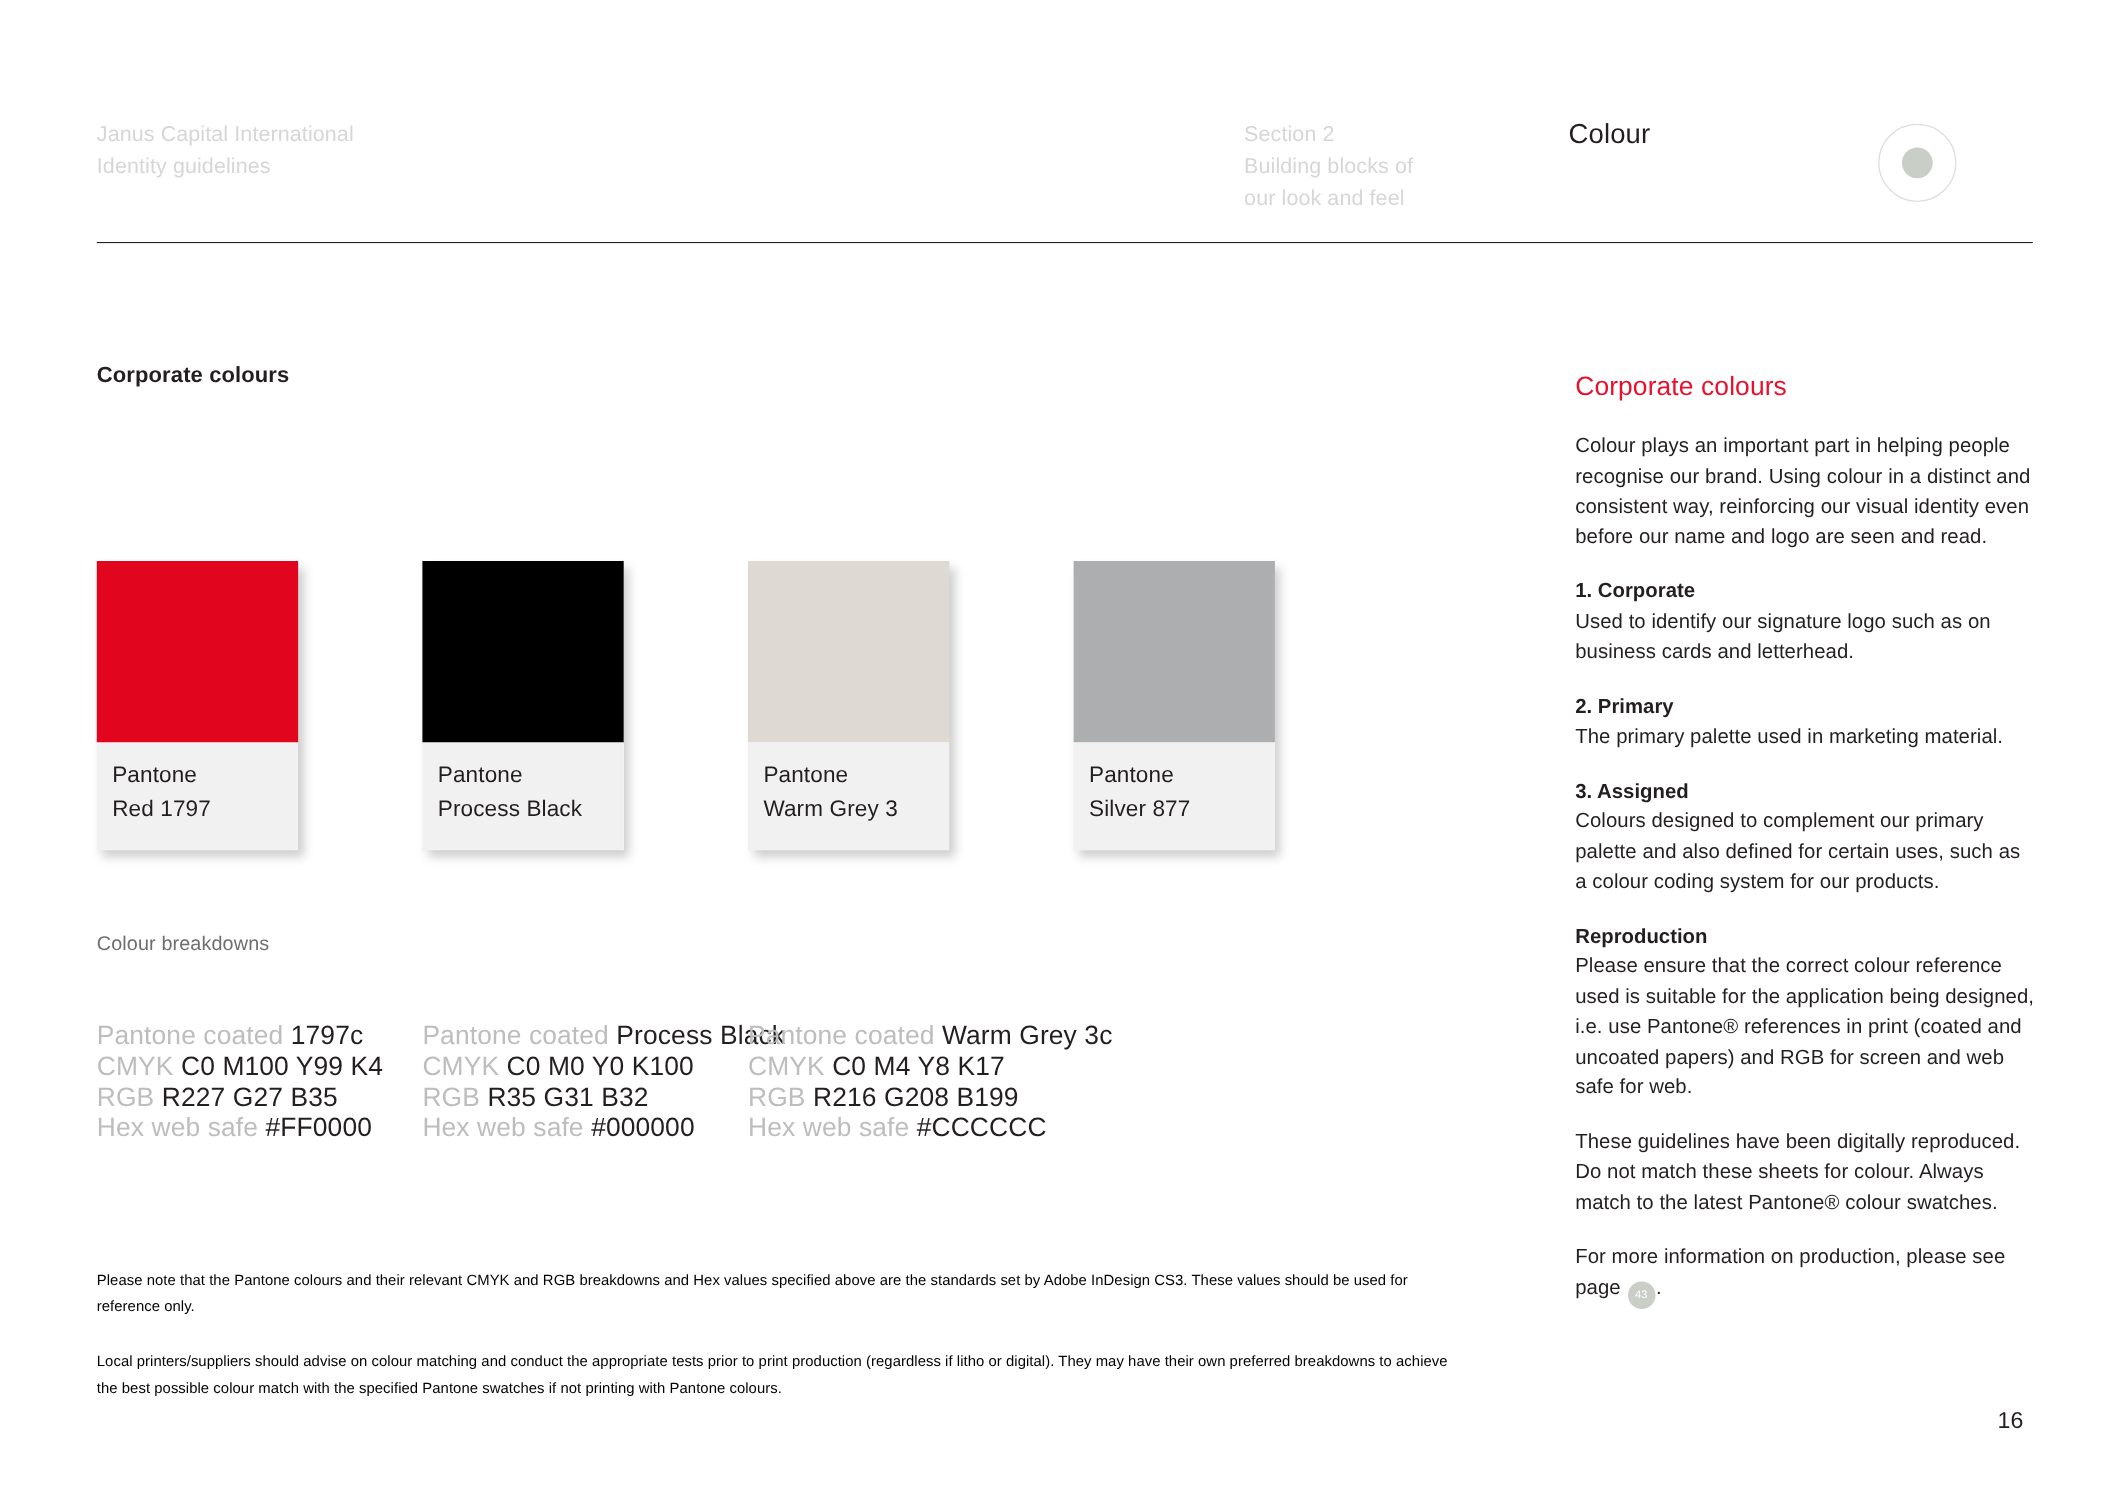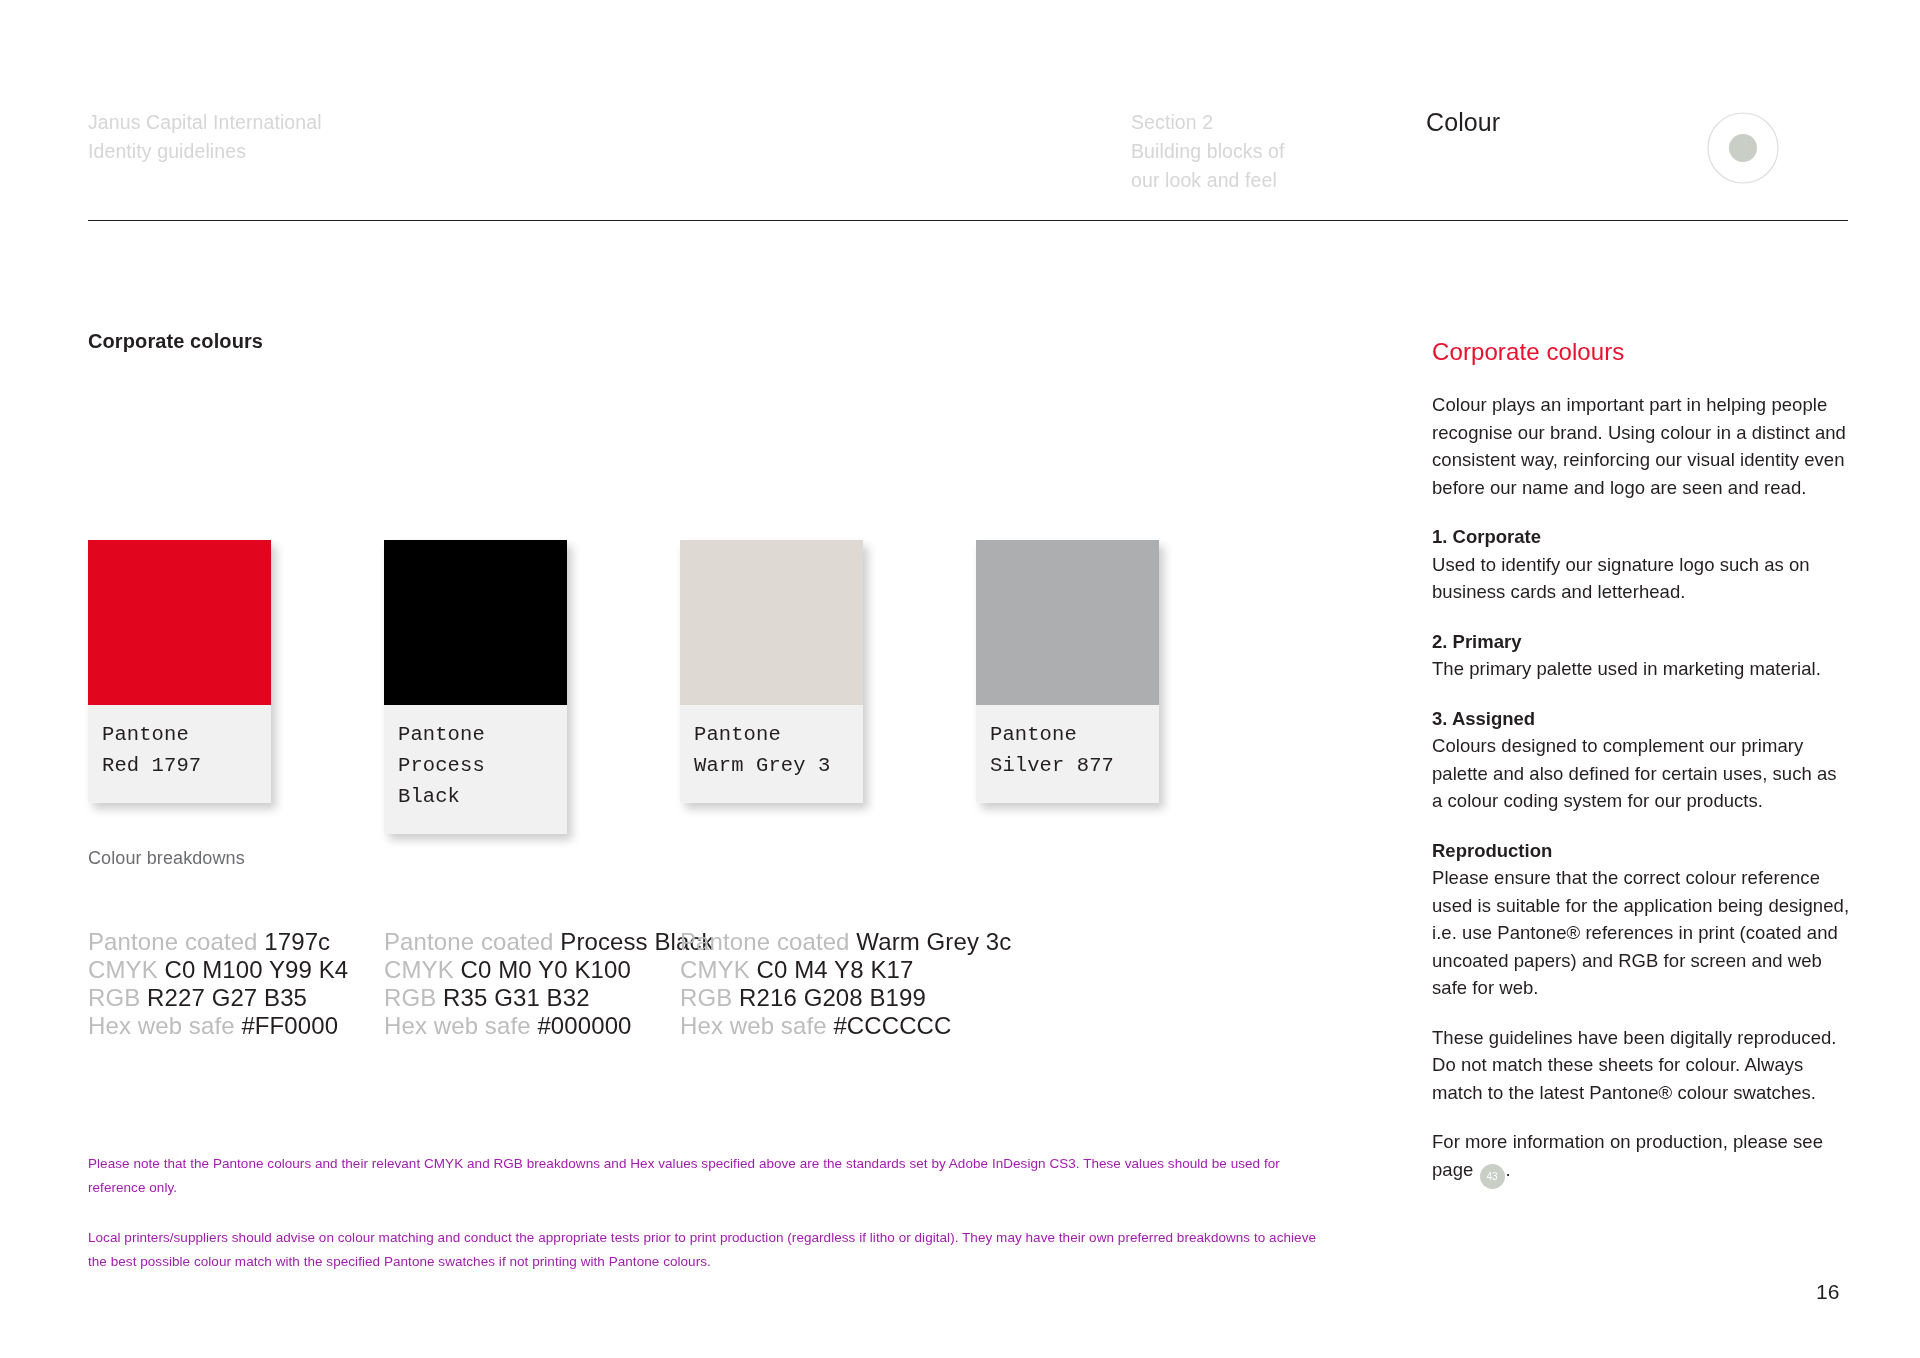--- a/index.html
+++ b/index.html
@@ -81,24 +81,23 @@
     font-size: 20px;
     font-weight: bold;
     color: #231f20;
     letter-spacing: 0.1px;
   }
 
   
   .swatch-row {
     position: absolute;
     left: 88px;
-    top: 540px;
+    top: 510px;
     width: 1230px;
     height: 260px;
-    font-family: Liberation Mono, monospace;
   }
   .swatch {
     position: absolute;
     top: 0;
     width: 183px;
     box-shadow: 5px 6px 9px rgba(0,0,0,0.20);
   }
   .swatch-chip {
     width: 100%;
     height: 165px;
@@ -159,21 +158,21 @@
   
   .footnotes {
     position: absolute;
     left: 88px;
     top: 1152px;
     width: 1230px;
   }
   .footnote {
     font-size: 13.5px;
     line-height: 24px;
-    color: #a21caf;
+    color: #000000;
     letter-spacing: 0.05px;
   }
   .footnote + .footnote { margin-top: 26px; }
 
   
   .sidebar {
     position: absolute;
     left: 1432px;
     top: 336px;
     width: 420px;

